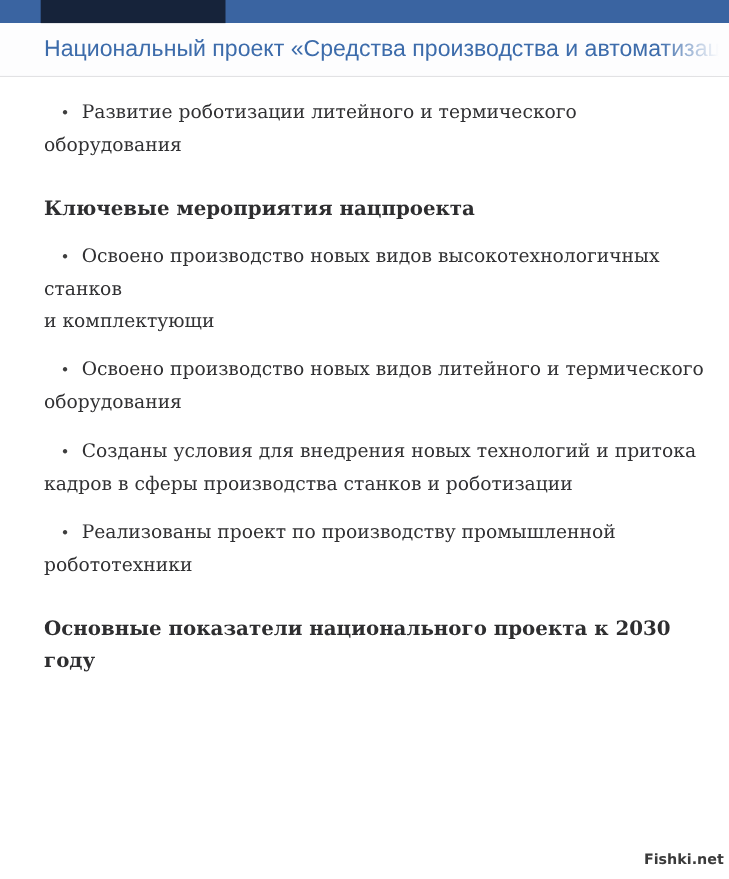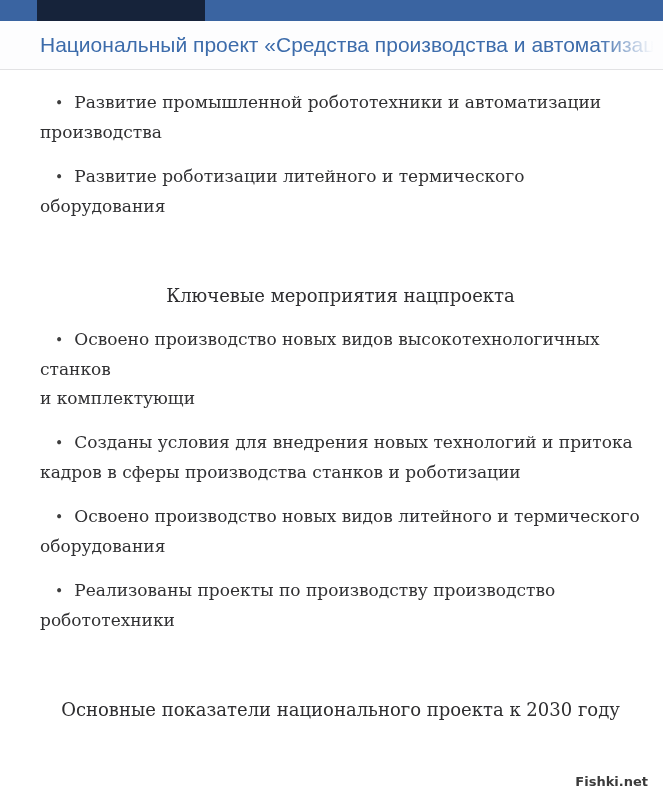--- a/index.html
+++ b/index.html
@@ -62,31 +62,30 @@
     text-indent: 15px;          
     margin: 15px 0;
   }
   .blt {
     font-size: 14px;
     color: #3e3e3e;
     margin-right: 11px;
   }
   h2.sec {
     font-size: 18px;
-    font-weight: normal;
+    font-weight: bold;
     color: #2e2e30;
     line-height: 29px;
-    margin: 60px 0 12px 0;
-    text-align: center;
+    margin: 28px 0 12px 0;
   }
 
   
   .watermark {
     position: absolute;
-    right: 15px; bottom: 10px;
+    right: 5px; bottom: 10px;
     font-family: "DejaVu Sans", sans-serif;
     font-weight: bold;
     font-size: 13px;
     color: #3b3b3b;
     text-shadow:
       -1px -1px 0 #fff, 1px -1px 0 #fff,
       -1px  1px 0 #fff, 1px  1px 0 #fff,
       -1px  0   0 #fff, 1px  0   0 #fff,
        0   -1px 0 #fff, 0    1px 0 #fff;
   }
@@ -99,34 +98,32 @@
 </div>
 
 <div class="header">
   <h1>Национальный проект «Средства производства и автоматизации</h1>
   <div class="title-fade"></div>
 </div>
 
 <div class="content">
 
   <div>
-      <p class="li"><span class="blt">•</span><span>Развитие промышленной робототехники и автоматизации
-производства</span></p>
       <p class="li"><span class="blt">•</span><span>Развитие роботизации литейного и термического оборудования</span></p>
     </div>
 
   <div>
       <h2 class="sec">Ключевые мероприятия нацпроекта</h2>
       <p class="li"><span class="blt">•</span><span>Освоено производство новых видов высокотехнологичных станков
 и комплектующи</span></p>
+      <p class="li"><span class="blt">•</span><span>Освоено производство новых видов литейного и термического
+оборудования</span></p>
       <p class="li"><span class="blt">•</span><span>Созданы условия для внедрения новых технологий и притока
 кадров в сферы производства станков и роботизации</span></p>
-      <p class="li"><span class="blt">•</span><span>Освоено производство новых видов литейного и термического
-оборудования</span></p>
-      <p class="li"><span class="blt">•</span><span>Реализованы проекты по производству производство
+      <p class="li"><span class="blt">•</span><span>Реализованы проект по производству промышленной
 робототехники</span></p>
     </div>
 
   <div>
       <h2 class="sec">Основные показатели национального проекта к 2030 году</h2>
     </div>
 
 </div>
 
 <div class="watermark">Fishki.net</div>

